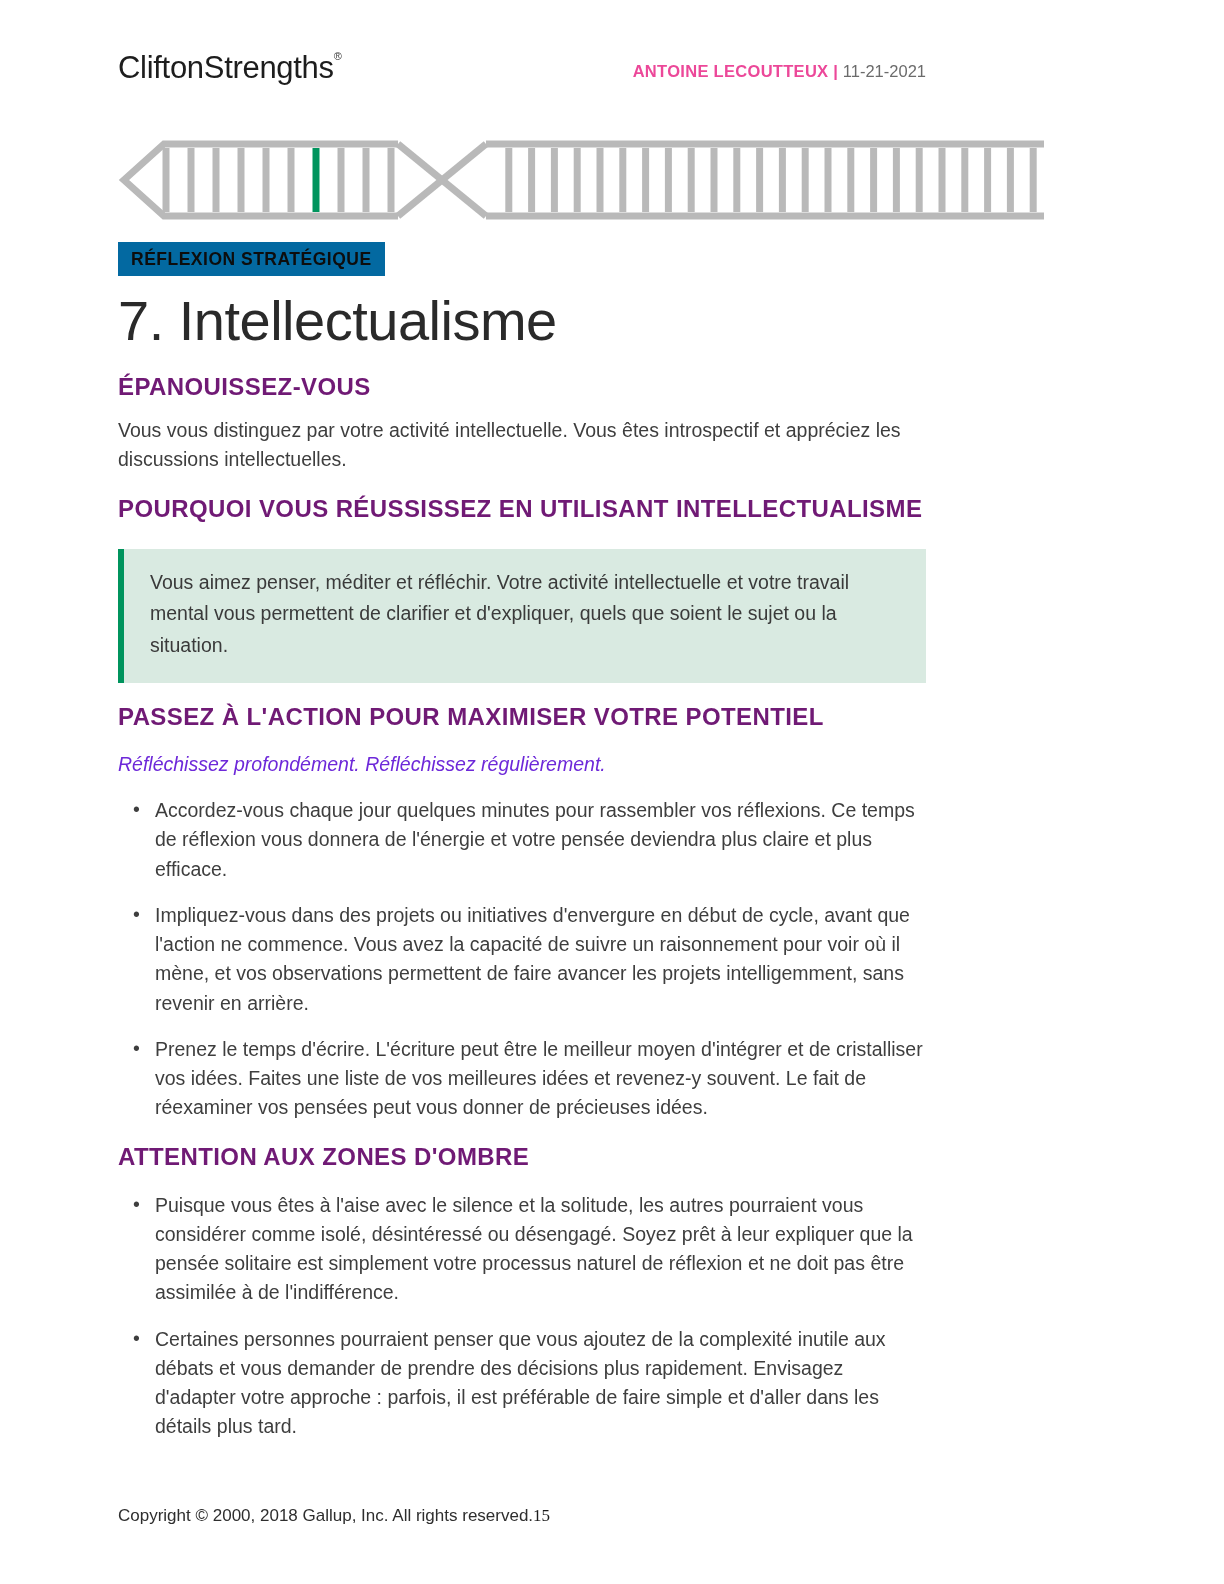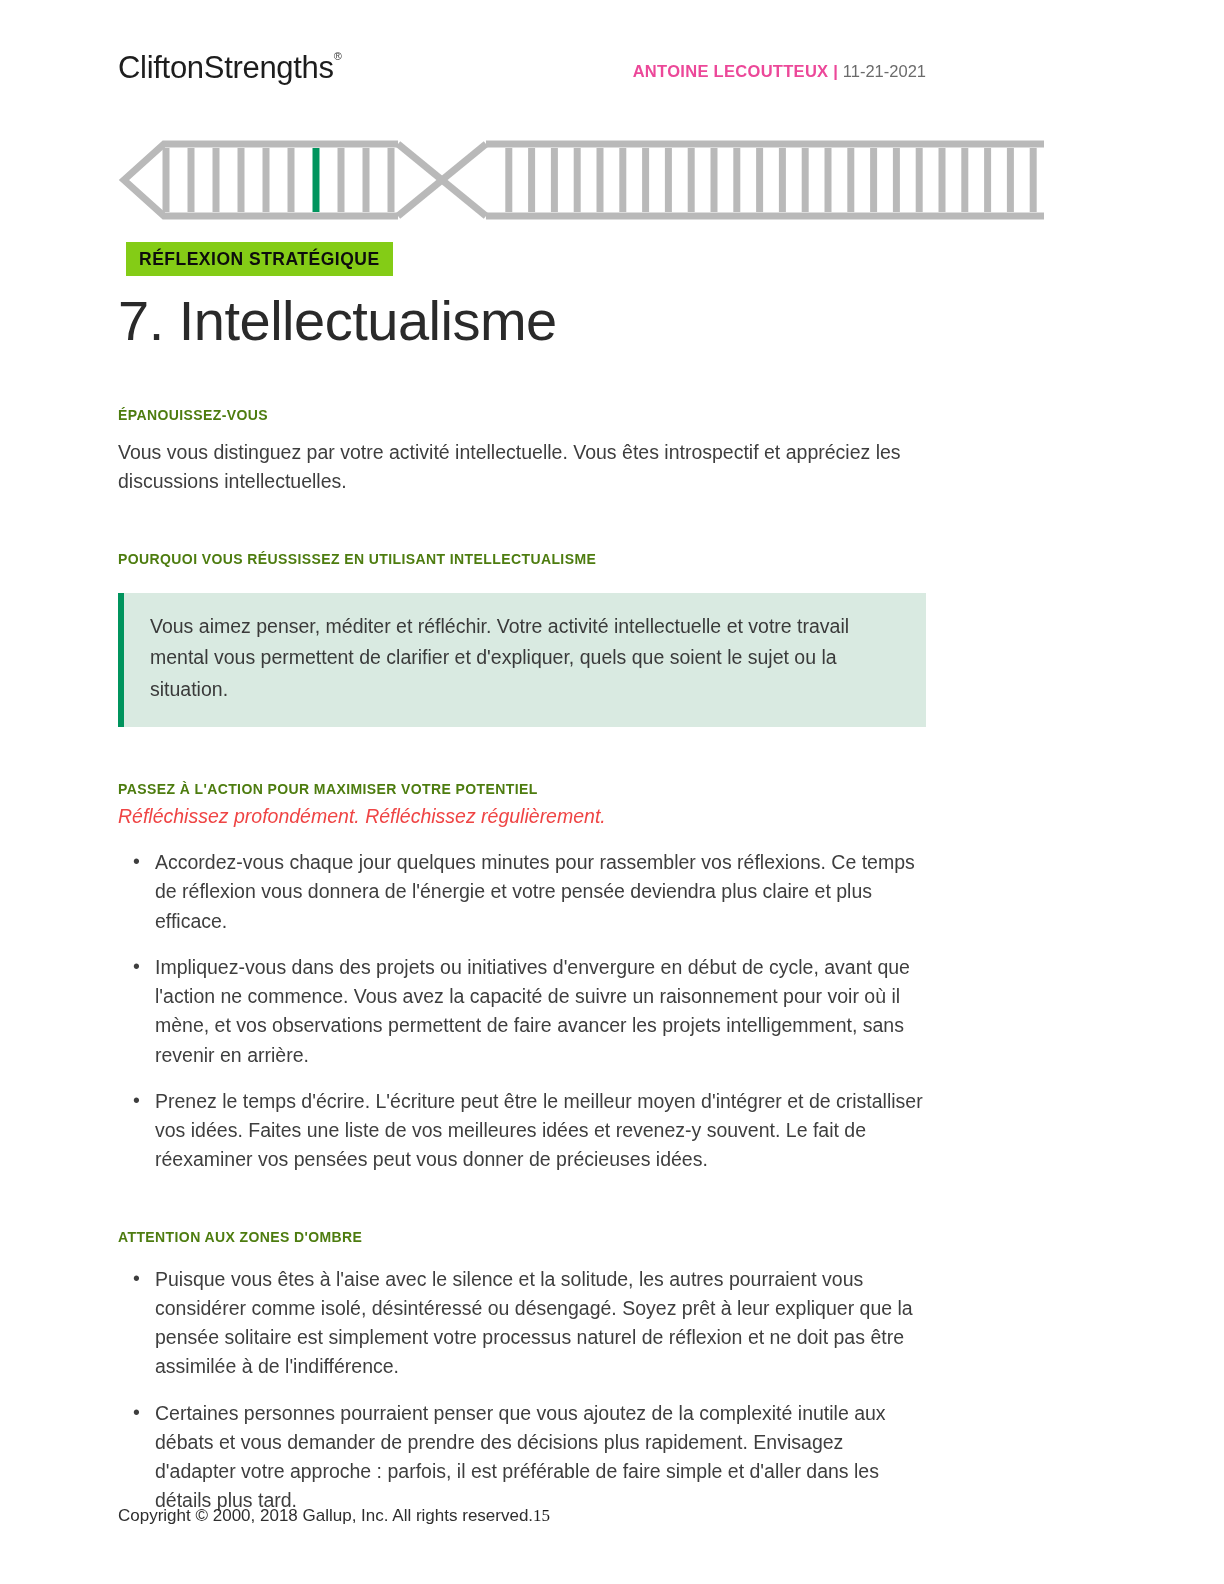--- a/index.html
+++ b/index.html
@@ -13,27 +13,27 @@
   .header-right{font-size:16.5px;color:#6b6b6b;padding-top:12px;}
   .header-right .hr-name{font-weight:bold;color:#ec4899;letter-spacing:.3px;}
 
   .ribbon-wrap{margin-top:50px;}
   .ribbon-wrap svg{display:block;}
 
   .badge{display:inline-block;margin-top:18px;color:#0d0d0d;font-weight:bold;
          font-size:17.5px;letter-spacing:.5px;padding:7px 13px 6px 13px;}
   h1.title{margin:12px 0 0;font-size:56px;font-weight:400;color:#2a2a2a;letter-spacing:-0.5px;}
 
-  h2.sec{margin:54px 0 0;font-size:14px;font-weight:bold;color:#4d7c0f;letter-spacing:.4px;}
+  h2.sec{margin:20px 0 0;font-size:24px;font-weight:bold;color:#701a75;letter-spacing:.4px;}
   p.body{margin:15px 0 0;font-size:19.5px;line-height:1.5;color:#3e3e3e;}
 
   .quote{margin-top:26px;padding:18px 40px 22px 26px;font-size:19.5px;line-height:1.62;
          color:#3a3a3a;border-left:6px solid #0ea5e9;background:#d9eae1;}
 
-  .lead{margin:8px 0 0;font-style:italic;font-size:19.5px;color:#ef4444;}
+  .lead{margin:22px 0 0;font-style:italic;font-size:19.5px;color:#6d28d9;}
 
   ul.bul{list-style:none;margin:20px 0 0;padding:0;}
   ul.bul li{position:relative;padding-left:37px;margin-bottom:17px;
             font-size:19.5px;line-height:1.5;color:#3e3e3e;}
   ul.bul li::before{content:"\2022";position:absolute;left:15px;top:-1px;color:#3e3e3e;}
 
   .footer{position:absolute;left:118px;right:118px;top:1506px;
           display:flex;justify-content:flex-start;align-items:baseline;}
   .copyright{font-size:17px;color:#2e2e2e;}
   .pagenum{font-family:Liberation Serif, serif;font-size:17px;color:#1c1c1c;}
@@ -86,21 +86,21 @@
           <line x1="801.2" y1="12" x2="801.2" y2="76" stroke="#b9b9b9" stroke-width="7"></line>
           <line x1="824" y1="12" x2="824" y2="76" stroke="#b9b9b9" stroke-width="7"></line>
           <line x1="846.8" y1="12" x2="846.8" y2="76" stroke="#b9b9b9" stroke-width="7"></line>
           <line x1="869.6" y1="12" x2="869.6" y2="76" stroke="#b9b9b9" stroke-width="7"></line>
           <line x1="892.4" y1="12" x2="892.4" y2="76" stroke="#b9b9b9" stroke-width="7"></line>
           <line x1="915.2" y1="12" x2="915.2" y2="76" stroke="#b9b9b9" stroke-width="7"></line>
         </svg>
     </div>
 
     <div>
-      <span class="badge" style="background: #84cc16; margin-left: 8px;">RÉFLEXION STRATÉGIQUE</span>
+      <span class="badge" style="background: #0369a1;">RÉFLEXION STRATÉGIQUE</span>
     </div>
     <h1 class="title">7. Intellectualisme</h1>
 
     <h2 class="sec">ÉPANOUISSEZ-VOUS</h2>
     <p class="body">Vous vous distinguez par votre activité intellectuelle. Vous êtes introspectif et appréciez les discussions intellectuelles.</p>
 
     <h2 class="sec">POURQUOI VOUS RÉUSSISSEZ EN UTILISANT INTELLECTUALISME</h2>
     <div class="quote" style="background: rgb(217, 234, 225); border-left-color: rgb(0, 148, 93);">Vous aimez penser, méditer et réfléchir. Votre activité intellectuelle et votre travail mental vous permettent de clarifier et d'expliquer, quels que soient le sujet ou la situation.</div>
 
     <h2 class="sec">PASSEZ À L'ACTION POUR MAXIMISER VOTRE POTENTIEL</h2>

